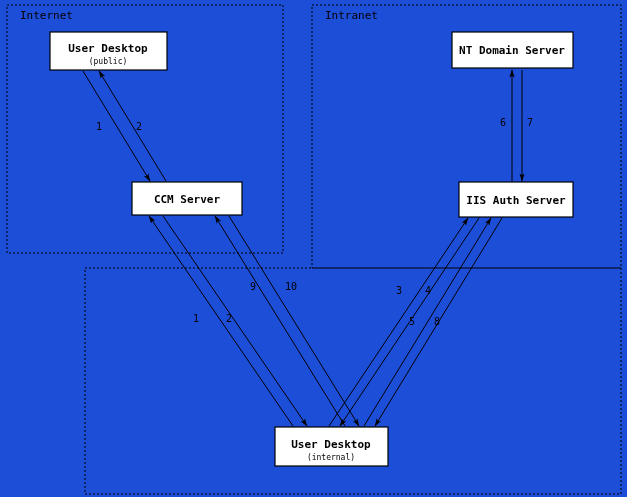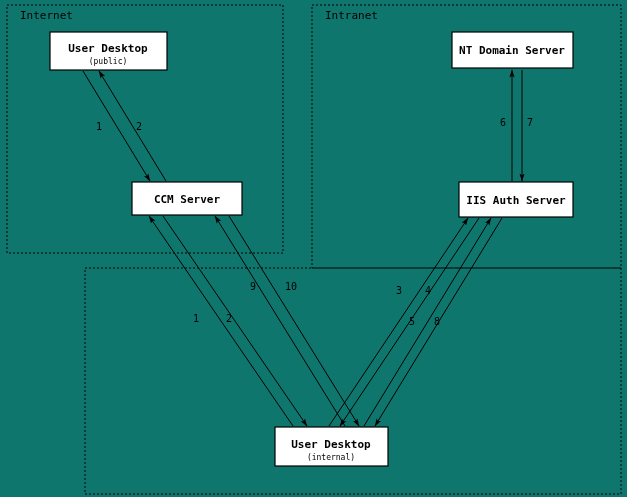--- a/index.html
+++ b/index.html
@@ -4,21 +4,21 @@
 <style>
   html, body {
     margin: 0;
     padding: 0;
     background: #ffffff;
   }
   #diagram-root {
     position: relative;
     width: 627px;
     height: 497px;
-    background: #0f766e;
+    background: #1d4ed8;
     font-family: "DejaVu Sans Mono", monospace;
     overflow: hidden;
   }
   svg.canvas {
     position: absolute;
     left: 0;
     top: 0;
     width: 627px;
     height: 497px;
   }

